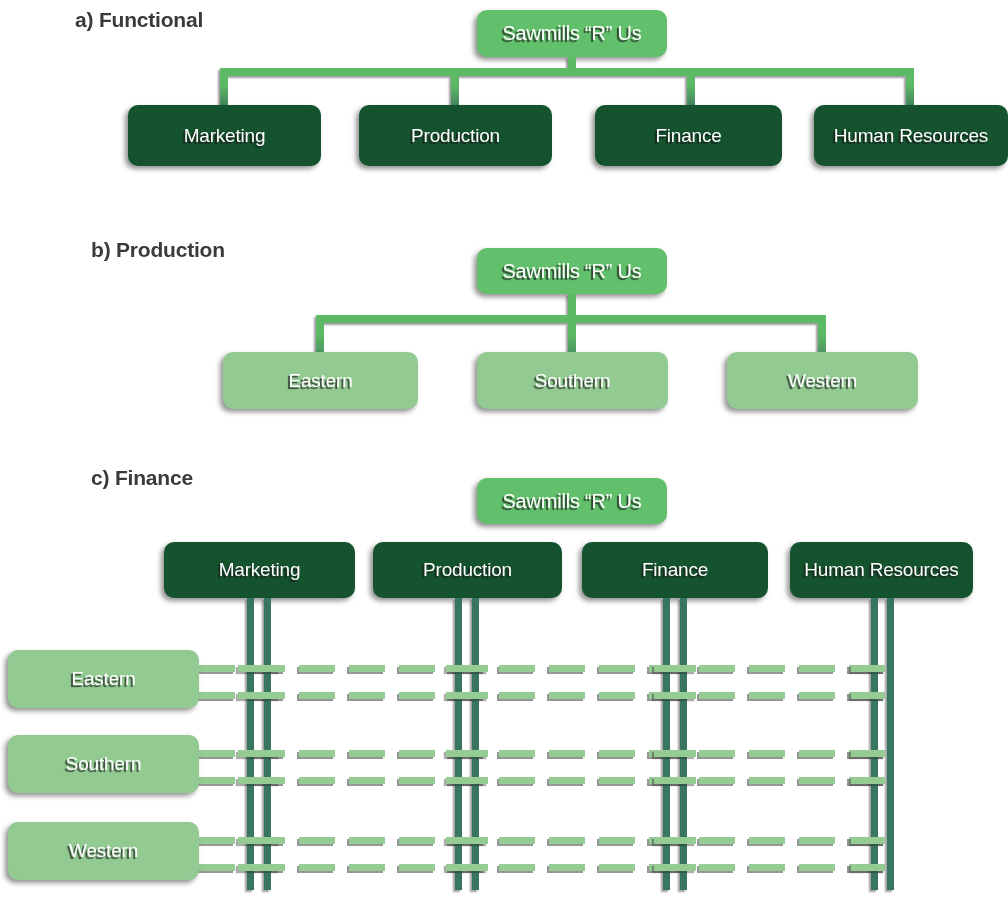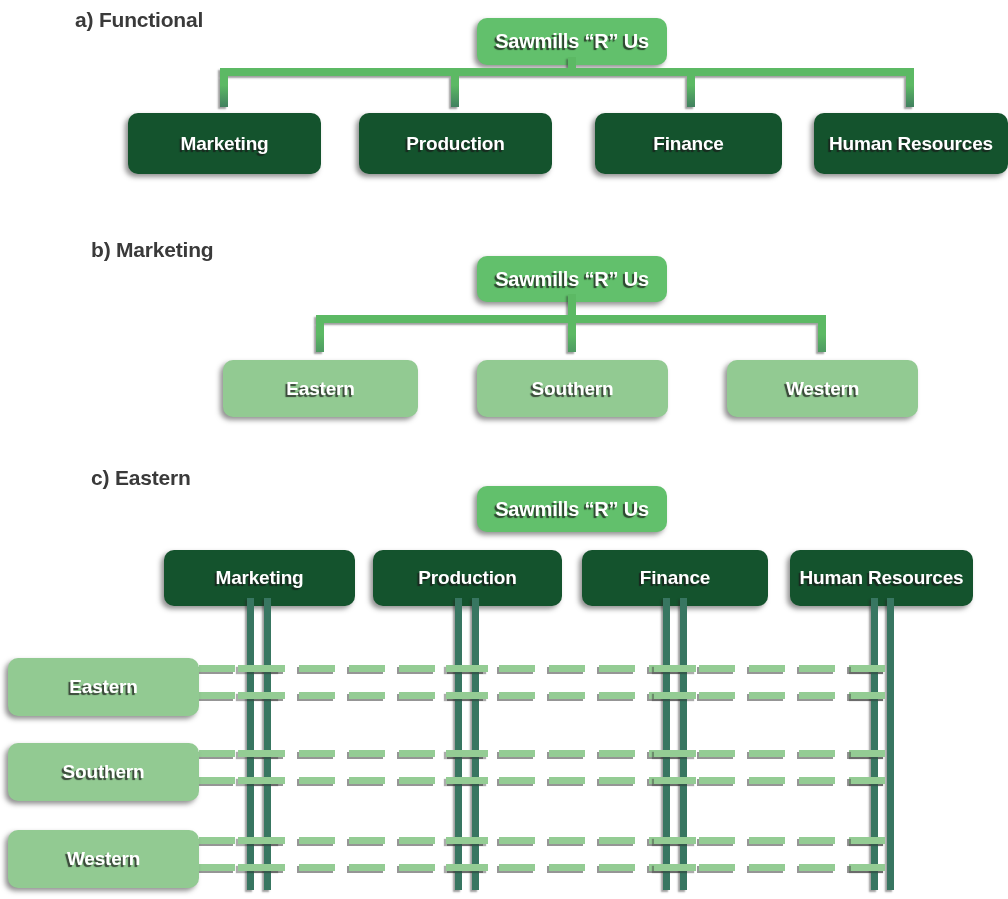--- a/index.html
+++ b/index.html
@@ -6,25 +6,24 @@
   #fig{
     position:relative;width:1008px;height:899px;background:#ffffff;
     font-family:"Liberation Sans",sans-serif;overflow:hidden;
   }
   .heading{
     position:absolute;font-size:21px;font-weight:bold;color:#3a3a3a;
     letter-spacing:-0.2px;white-space:nowrap;
   }
   .box{
     position:absolute;display:flex;align-items:center;justify-content:center;
-    border-radius:10px;font-weight:bold;color:#ffffff;font-size:19px;
+    border-radius:10px;font-weight:normal;color:#ffffff;font-size:19px;
     letter-spacing:-0.2px;white-space:nowrap;
     text-shadow:-2px 2px 1px rgba(25,25,25,0.75);
     box-shadow:-3px 3px 5px rgba(40,40,40,0.5);
-    margin-top:8px;
   }
   .root{background:#62c06c;font-size:20px;}
   .dept{background:#14532d;}
   .region{background:#92ca92;z-index:4;}
   .conn{
     position:absolute;background:#5cb964;
     box-shadow:-2px 2px 2px rgba(40,40,40,0.45);
   }
   .drop-a{background:linear-gradient(180deg,#5cb964 30%,#41805f 100%);}
   .drop-b{background:linear-gradient(180deg,#5cb964 40%,#4e9a63 100%);}
@@ -64,35 +63,35 @@
   <div class="conn drop-a" style="left:220px;top:76px;width:8px;height:31px"></div>
   <div class="conn drop-a" style="left:451px;top:76px;width:8px;height:31px"></div>
   <div class="conn drop-a" style="left:687px;top:76px;width:8px;height:31px"></div>
   <div class="conn drop-a" style="left:906px;top:76px;width:8px;height:31px"></div>
 
   <div class="box dept" style="left:128px;top:105px;width:193px;height:61px">Marketing</div>
   <div class="box dept" style="left:359px;top:105px;width:193px;height:61px">Production</div>
   <div class="box dept" style="left:595px;top:105px;width:187px;height:61px">Finance</div>
   <div class="box dept" style="left:814px;top:105px;width:194px;height:61px">Human Resources</div>
 
-  <div class="heading" style="left:91px;top:238px">b) Marketing</div>
+  <div class="heading" style="left:91px;top:238px">b) Production</div>
 
   <div class="box root" style="left:477px;top:248px;width:190px;height:46px">Sawmills “R” Us</div>
 
   <div class="conn" style="left:568px;top:294px;width:8px;height:21px"></div>
   <div class="conn" style="left:316px;top:315px;width:510px;height:8px"></div>
   <div class="conn drop-b" style="left:316px;top:323px;width:8px;height:29px"></div>
   <div class="conn drop-b" style="left:568px;top:323px;width:8px;height:29px"></div>
   <div class="conn drop-b" style="left:818px;top:323px;width:8px;height:29px"></div>
 
   <div class="box region" style="left:223px;top:352px;width:195px;height:57px">Eastern</div>
   <div class="box region" style="left:477px;top:352px;width:191px;height:57px">Southern</div>
   <div class="box region" style="left:727px;top:352px;width:191px;height:57px">Western</div>
 
-  <div class="heading" style="left:91px;top:466px">c) Eastern</div>
+  <div class="heading" style="left:91px;top:466px">c) Finance</div>
 
   <div class="box root" style="left:477px;top:478px;width:190px;height:46px">Sawmills “R” Us</div>
 
   <div class="box dept" style="left:164px;top:542px;width:191px;height:56px">Marketing</div>
   <div class="box dept" style="left:373px;top:542px;width:189px;height:56px">Production</div>
   <div class="box dept" style="left:582px;top:542px;width:186px;height:56px">Finance</div>
   <div class="box dept" style="left:790px;top:542px;width:183px;height:56px">Human Resources</div>
 
   <div class="vline" style="left:247px"></div>
   <div class="vline" style="left:264px"></div>

